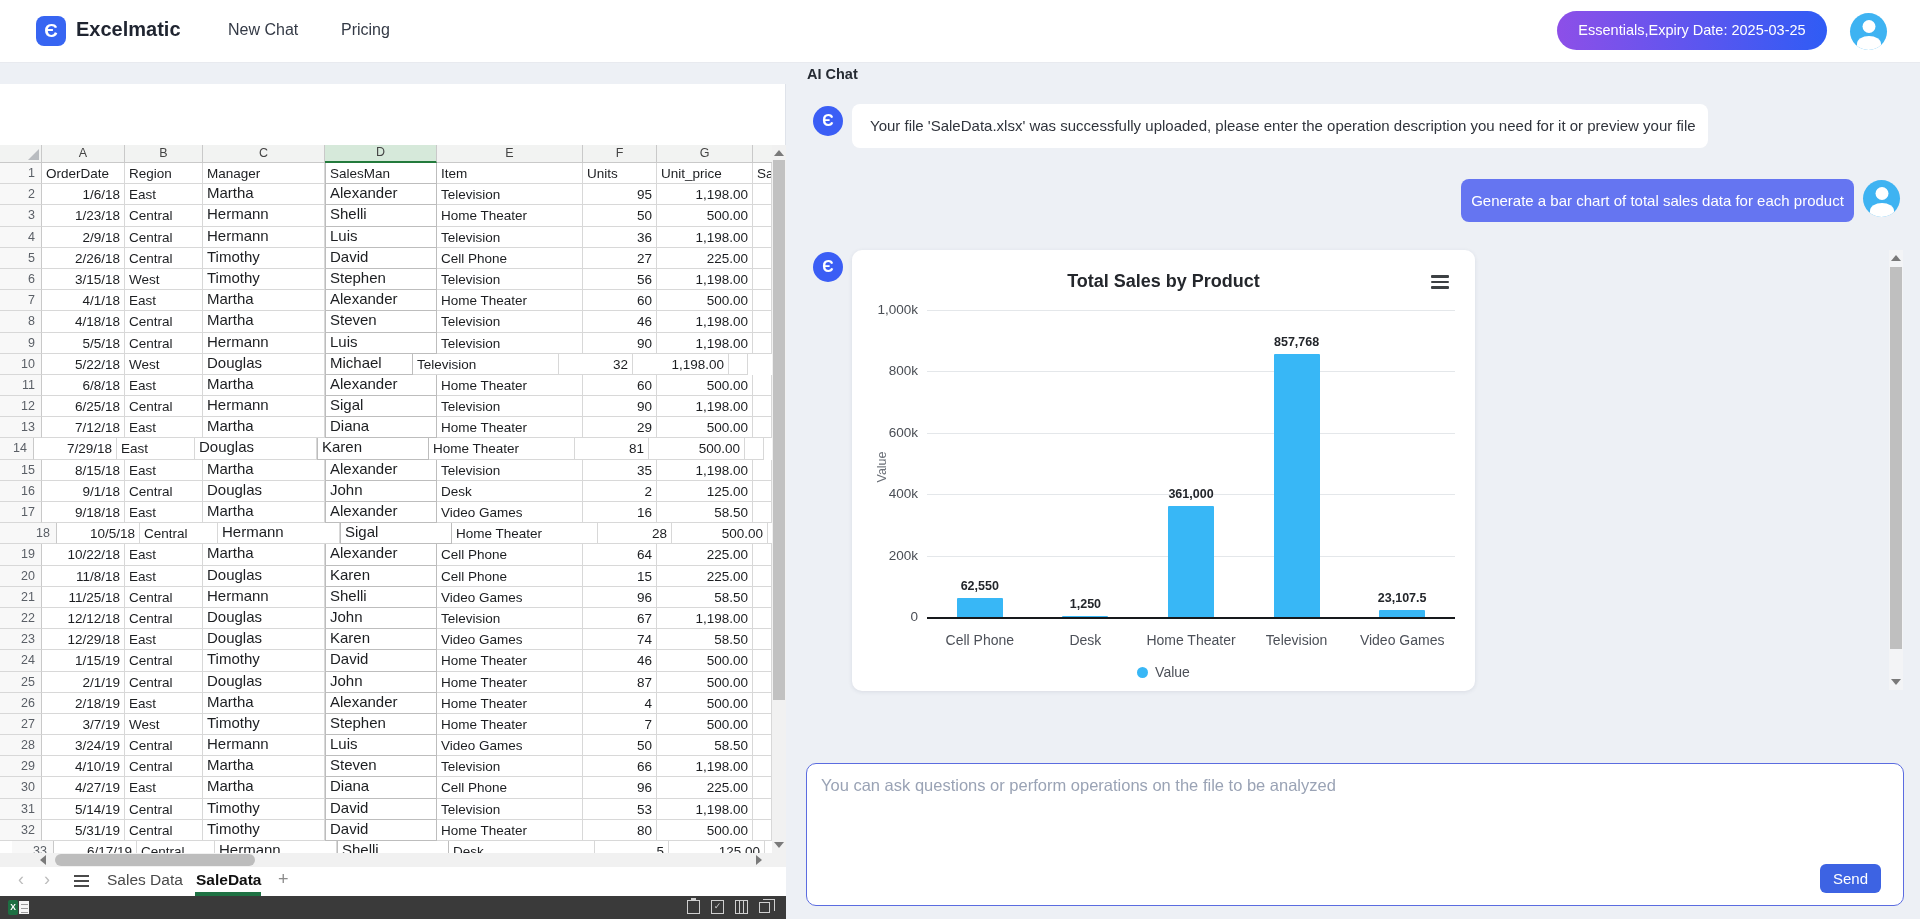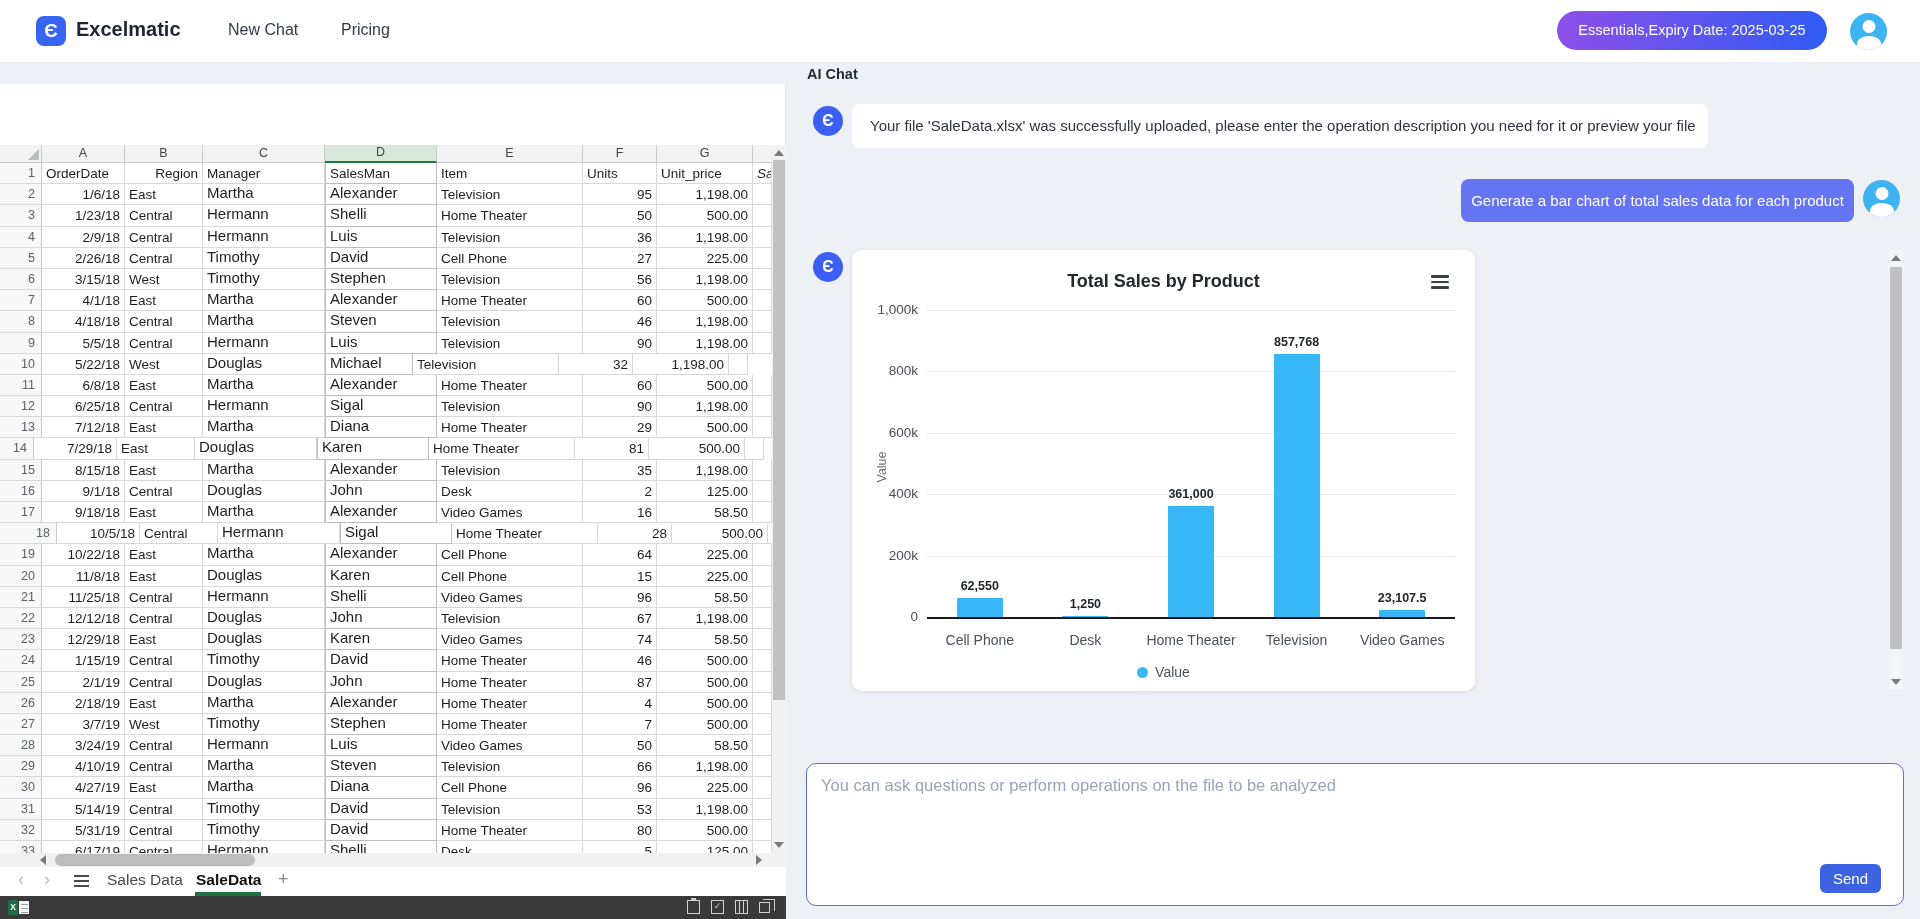--- a/index.html
+++ b/index.html
@@ -132,27 +132,27 @@
         <div class="g-cell" style="width: 122px;">C</div>
         <div class="g-cell sel" style="width: 112px;">D</div>
         <div class="g-cell" style="width: 146px;">E</div>
         <div class="g-cell" style="width: 74px;">F</div>
         <div class="g-cell" style="width: 96px;">G</div>
         <div class="g-cell" style="width: 19px; background: rgb(242, 243, 242); border-right: none;"></div>
       </div>
       <div class="g-row">
         <div class="g-cell rn" style="width: 42px;">1</div>
         <div class="g-cell" style="width: 83px;">OrderDate</div>
-        <div class="g-cell" style="width: 78px; text-align: right;">Region</div>
+        <div class="g-cell" style="width: 78px;">Region</div>
         <div class="g-cell" style="width: 122px;">Manager</div>
         <div class="g-cell dsel" style="width: 112px;">SalesMan</div>
         <div class="g-cell" style="width: 146px;">Item</div>
         <div class="g-cell" style="width: 74px;">Units</div>
         <div class="g-cell" style="width: 96px;">Unit_price</div>
-        <div class="g-cell" style="width: 19px; font-style: italic;">Sa</div>
+        <div class="g-cell" style="width: 19px;">Sa</div>
       </div>
       <div class="g-row">
         <div class="g-cell rn" style="width: 42px;">2</div>
         <div class="g-cell al-r" style="width: 83px;">1/6/18</div>
         <div class="g-cell" style="width: 78px;">East</div>
         <div class="g-cell bigf" style="width: 122px;">Martha</div>
         <div class="g-cell bigf dsel" style="width: 112px;">Alexander</div>
         <div class="g-cell" style="width: 146px;">Television</div>
         <div class="g-cell al-r" style="width: 74px;">95</div>
         <div class="g-cell al-r" style="width: 96px;">1,198.00</div>
@@ -482,21 +482,21 @@
         <div class="g-cell al-r" style="width: 83px;">5/31/19</div>
         <div class="g-cell" style="width: 78px;">Central</div>
         <div class="g-cell bigf" style="width: 122px;">Timothy</div>
         <div class="g-cell bigf dsel" style="width: 112px;">David</div>
         <div class="g-cell" style="width: 146px;">Home Theater</div>
         <div class="g-cell al-r" style="width: 74px;">80</div>
         <div class="g-cell al-r" style="width: 96px;">500.00</div>
         <div class="g-cell" style="width: 19px;"></div>
       </div>
       <div class="g-row">
-        <div class="g-cell rn" style="width: 42px;">33</div>
+        <div class="g-cell rn" style="width: 42px; margin-left: 12px;">33</div>
         <div class="g-cell al-r" style="width: 83px;">6/17/19</div>
         <div class="g-cell" style="width: 78px;">Central</div>
         <div class="g-cell bigf" style="width: 122px;">Hermann</div>
         <div class="g-cell bigf dsel" style="width: 112px;">Shelli</div>
         <div class="g-cell" style="width: 146px;">Desk</div>
         <div class="g-cell al-r" style="width: 74px;">5</div>
         <div class="g-cell al-r" style="width: 96px;">125.00</div>
         <div class="g-cell" style="width: 19px;"></div>
       </div>
     </div>

